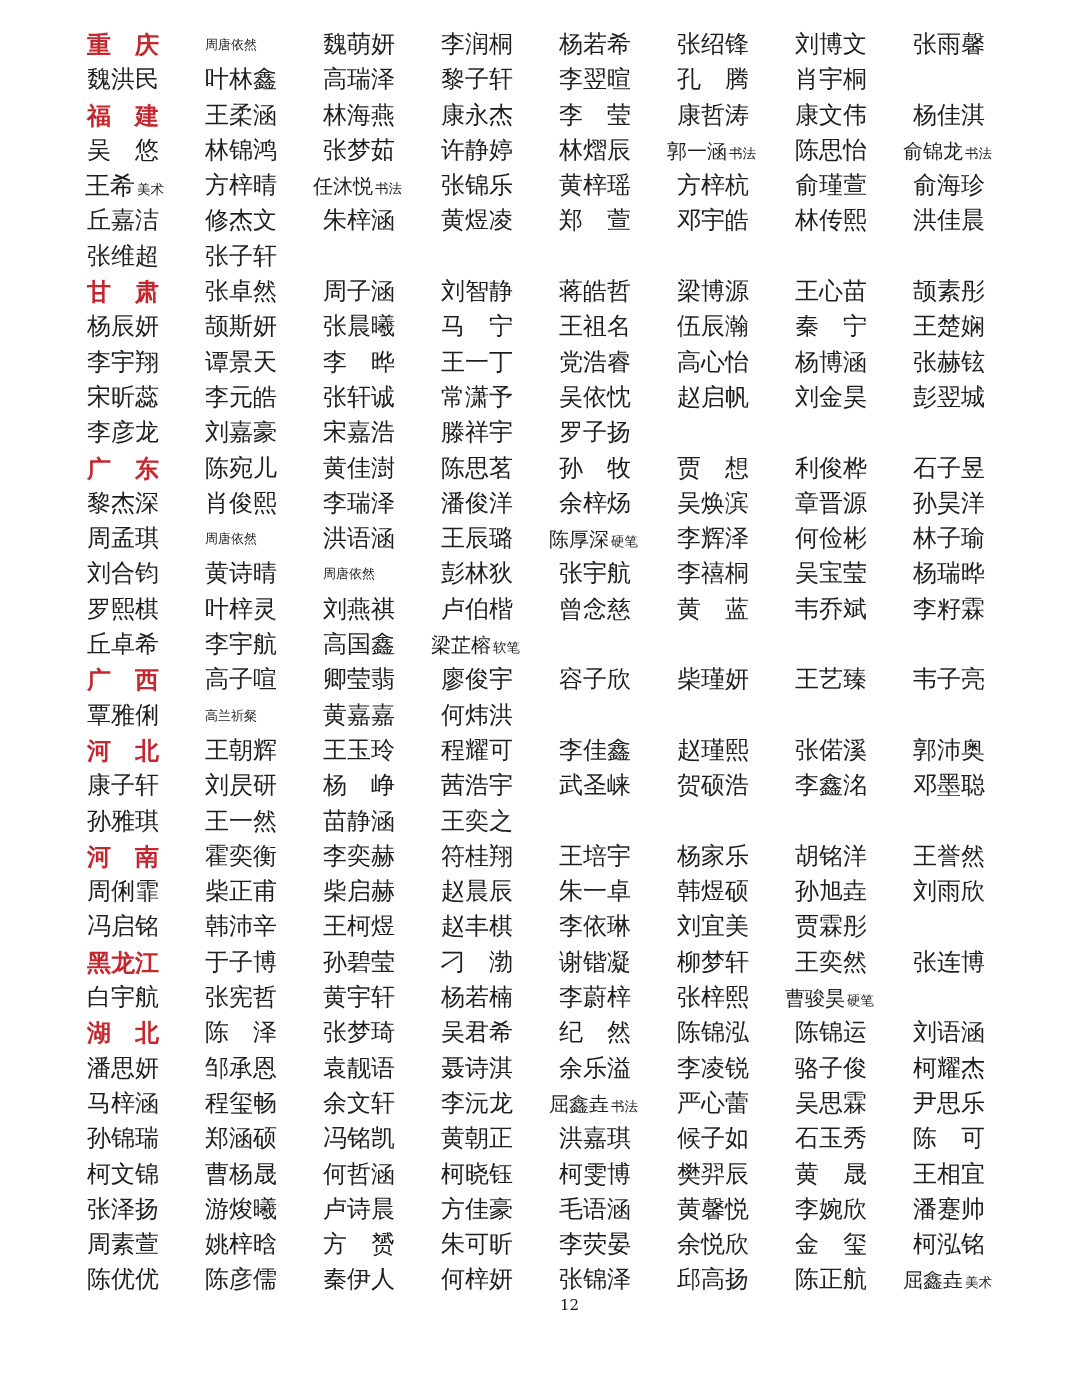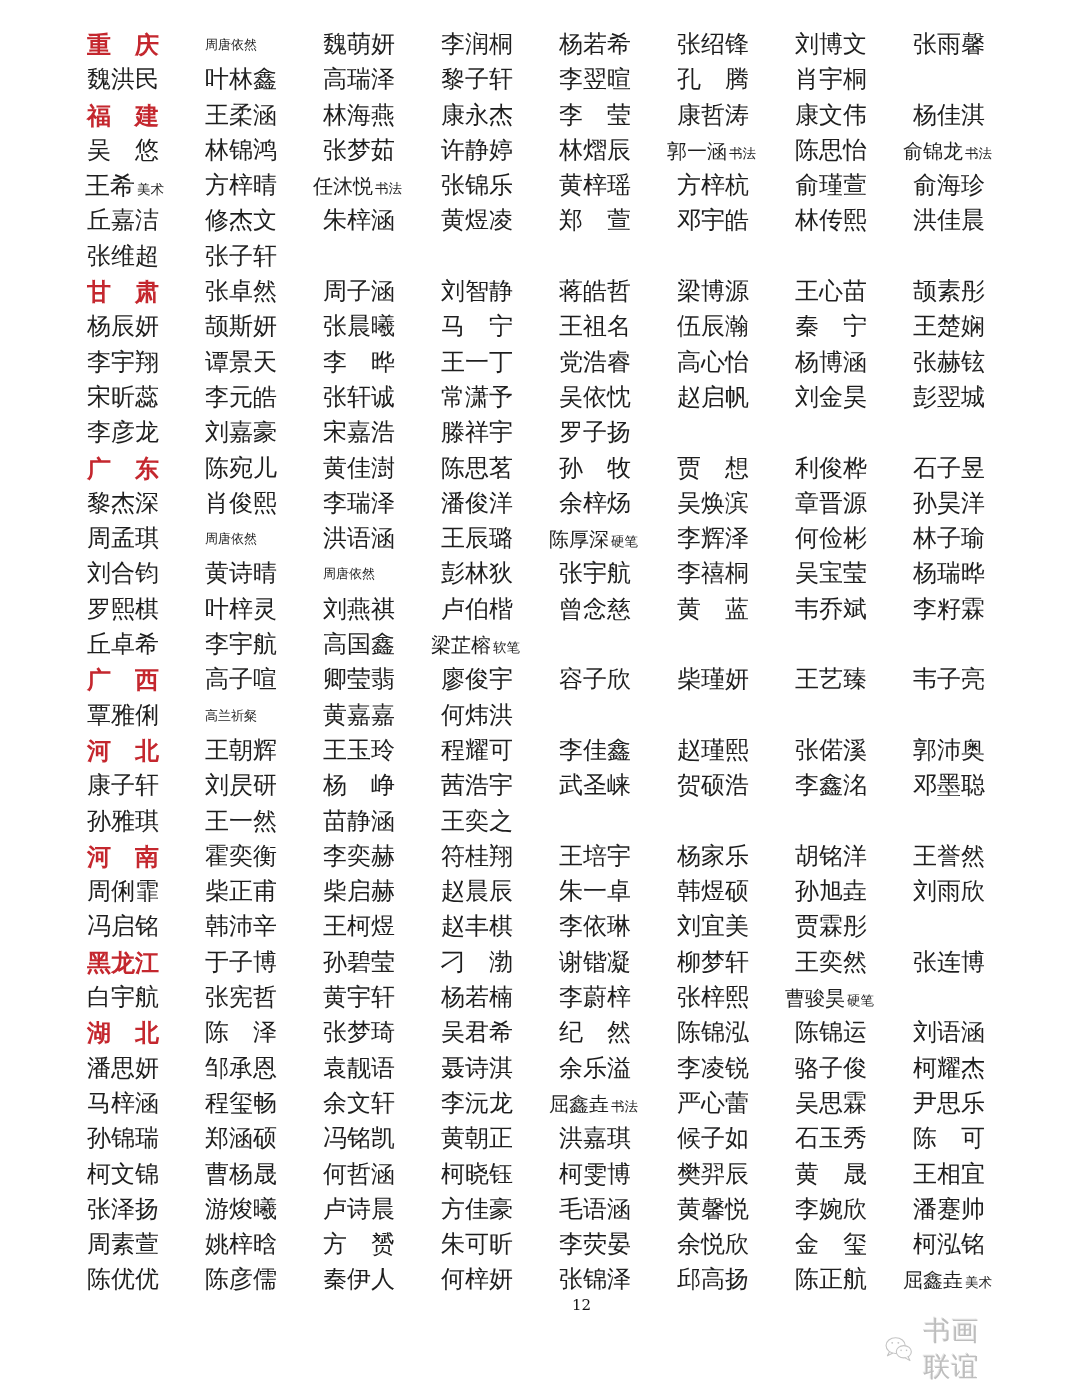--- a/index.html
+++ b/index.html
@@ -29,21 +29,21 @@
     }
     .cell.province { color: var(--prov, #c4272e); font-weight: bold; }
     .cell.small { font-size: 13px; }
     .cell.noted { margin-left: -10px; }
     .cell.noted.first { margin-left: -2px; }
     .cell.noted .nm { font-size: 20px; }
     .cell.noted.first .nm { font-size: 25px; }
     .cell .note { font-size: 13.5px; margin-left: 2px; font-family: Liberation Serif, serif; }
     .page-number {
       position: absolute;
-      left: 572px;
+      left: 560px;
       top: 1296px;
       font-size: 15px;
       line-height: 18px;
       color: #111;
     }
     .watermark {
       position: absolute;
       left: 884px;
       top: 1329px;
       height: 40px;
@@ -350,26 +350,13 @@
       <div class="cell "><span class="nm">秦伊人</span></div>
       <div class="cell "><span class="nm">何梓妍</span></div>
       <div class="cell "><span class="nm">张锦泽</span></div>
       <div class="cell "><span class="nm">邱高扬</span></div>
       <div class="cell "><span class="nm">陈正航</span></div>
       <div class="cell noted"><span class="nm">屈鑫垚</span><span class="note">美术</span></div>
     </div>
 
   <div class="page-number">12</div>
 
-  <div class="watermark">
-    <svg class="wm-icon" viewBox="0 0 46 40">
-      <ellipse cx="17" cy="15" rx="14" ry="11.5" fill="none" stroke="#c4c4c4" stroke-width="1.6"></ellipse>
-      <path d="M8 24 L5 30 L13 26" fill="none" stroke="#c4c4c4" stroke-width="1.6" stroke-linejoin="round"></path>
-      <circle cx="12" cy="11" r="1.4" fill="#c4c4c4"></circle>
-      <circle cx="21" cy="11" r="1.4" fill="#c4c4c4"></circle>
-      <ellipse cx="29" cy="24" rx="11" ry="9" fill="#ffffff" stroke="#c4c4c4" stroke-width="1.6"></ellipse>
-      <path d="M35 31 L38 37 L31 33" fill="#ffffff" stroke="#c4c4c4" stroke-width="1.6" stroke-linejoin="round"></path>
-      <circle cx="25" cy="22" r="1.2" fill="#c4c4c4"></circle>
-      <circle cx="33" cy="22" r="1.2" fill="#c4c4c4"></circle>
-    </svg>
-    <span class="wm-text">书画联谊</span>
-  </div>
 </div>
 
 </body></html>

